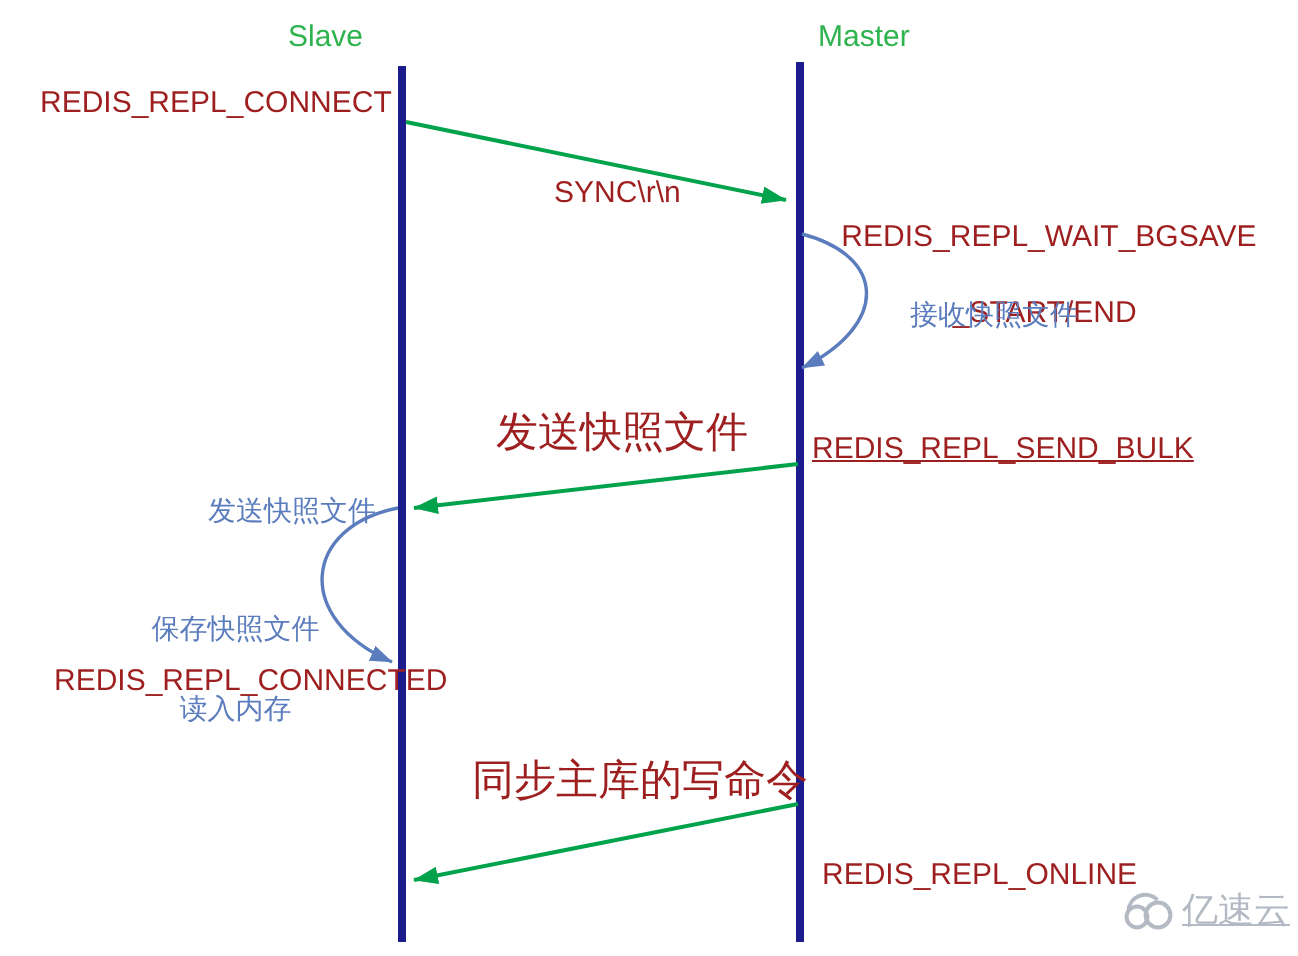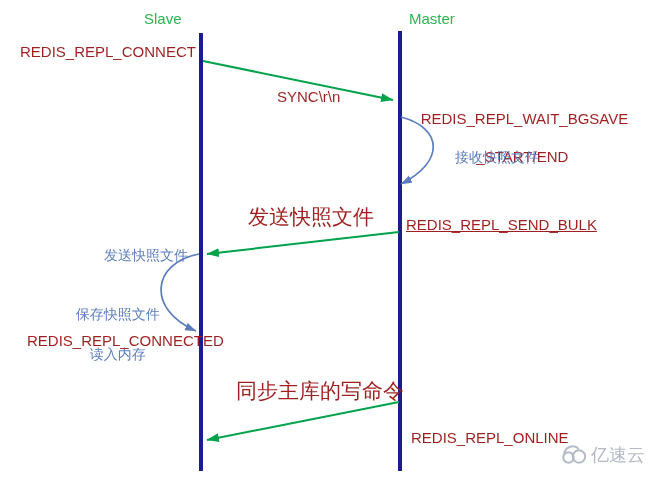--- a/index.html
+++ b/index.html
@@ -20,22 +20,22 @@
   .msg{stroke:var(--c-arrow_green);stroke-width:2;fill:none;}
   .loop{stroke:var(--c-note_blue);stroke-width:1.7;fill:none;}
   .mk-green{fill:var(--c-arrow_green);}
   .mk-blue{fill:var(--c-note_blue);}
   .lbl{position:absolute;white-space:pre;line-height:19px;}
   .head{color:var(--c-lifeline_label);font-size:15px;}
   .state{color:var(--c-state_text);font-size:15px;}
   .msgtext{color:var(--c-state_text);font-size:21px;}
   .note{color:var(--c-note_blue);font-size:14px;line-height:20px;}
   .center{text-align:center;}
-  .watermark{position:absolute;left:560px;top:443px;display:flex;align-items:flex-start;gap:3px;
-    color:var(--c-watermark);font-size:18px;}
+  .watermark{position:absolute;left:560px;top:443px;display:flex;align-items:center;gap:3px;
+    color:var(--c-watermark);font-size:18px;text-decoration:underline;}
   .cloud{display:block;}
   .cloud *{stroke:var(--c-watermark);stroke-width:2;fill:none;}
 </style>
 </head>
 <body>
 
 <div class="stage">
 
   <svg class="layer" viewBox="0 0 649 478" xmlns="http://www.w3.org/2000/svg">
     <defs>

